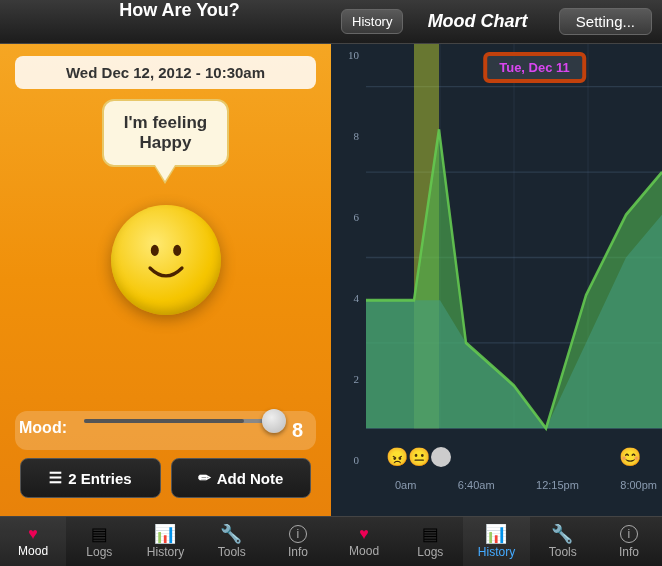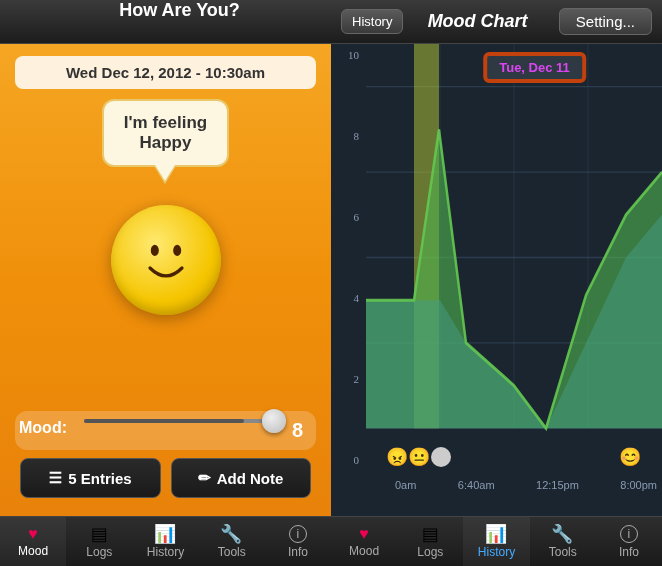--- a/index.html
+++ b/index.html
@@ -401,21 +401,21 @@
       <div class="slider-track">
         <div class="slider-fill"></div>
         <div class="slider-thumb"></div>
       </div>
       <span class="mood-value">8</span>
     </div>
 
     <div class="action-buttons">
       <button class="action-btn">
         <span>☰</span>
-        <span>5 Entries</span>
+        <span>2 Entries</span>
       </button>
       <button class="action-btn">
         <span>✏</span>
         <span>Add Note</span>
       </button>
     </div>
   </div>
 
   <div class="left-tab-bar">
     <div class="tab-item active">

